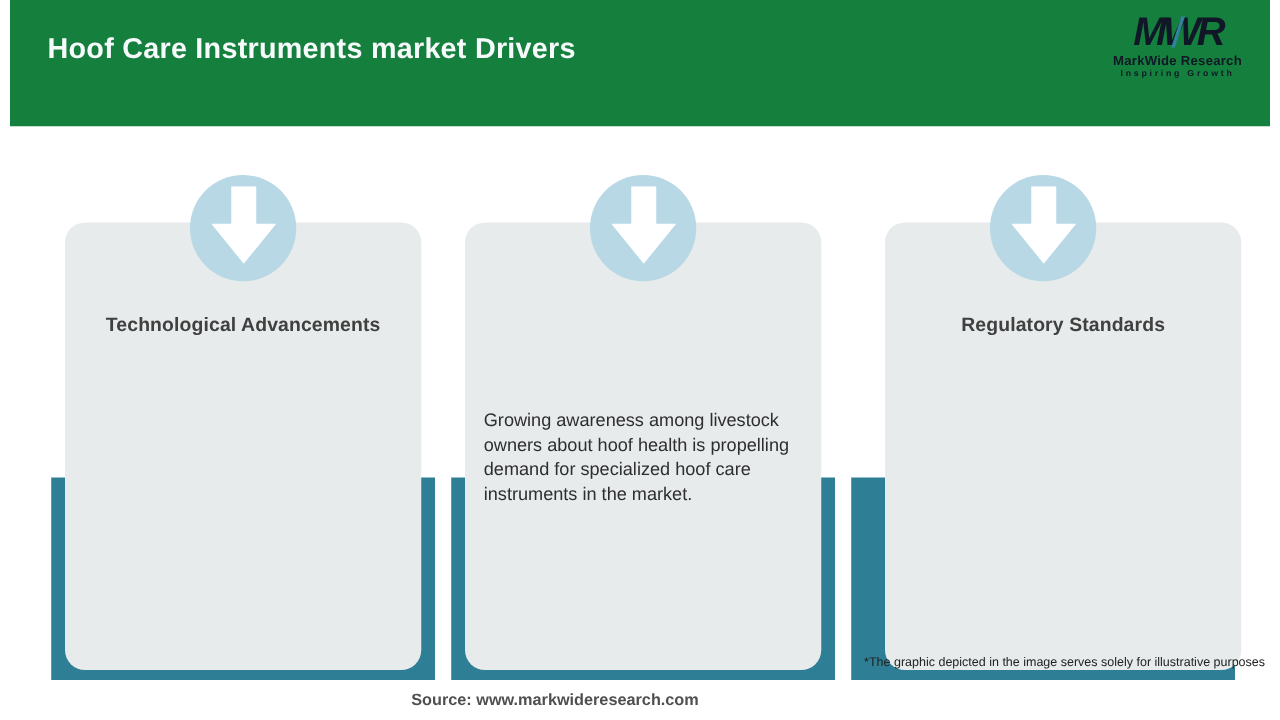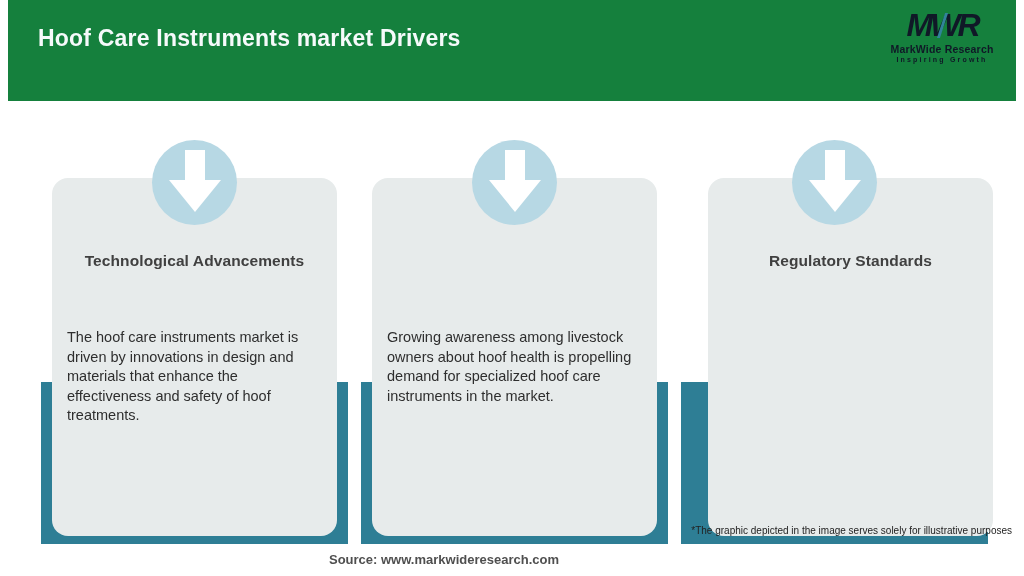--- a/index.html
+++ b/index.html
@@ -79,21 +79,20 @@
       <span class="logo-slash"></span>
     </div>
     <div class="logo-name">MarkWide Research</div>
     <div class="logo-tagline">Inspiring Growth</div>
   </div>
 </div>
 
 <div class="ribbon col1-ribbon"></div>
 <div class="card col1-card">
   <div class="card-title">Technological Advancements</div>
-  <div class="card-desc">The hoof care instruments market is driven by innovations in design and materials that enhance the effectiveness and safety of hoof treatments.</div>
 </div>
 <div class="circle col1-circle">
   <span>
     <svg width="52" height="62" viewBox="0 0 52 62" aria-hidden="true">
       <path d="M16 0 h20 v30 h16 L26 62 L0 30 h16 z" fill="#ffffff"></path>
     </svg>
   </span>
 </div>
 
 <div class="ribbon col2-ribbon"></div>

